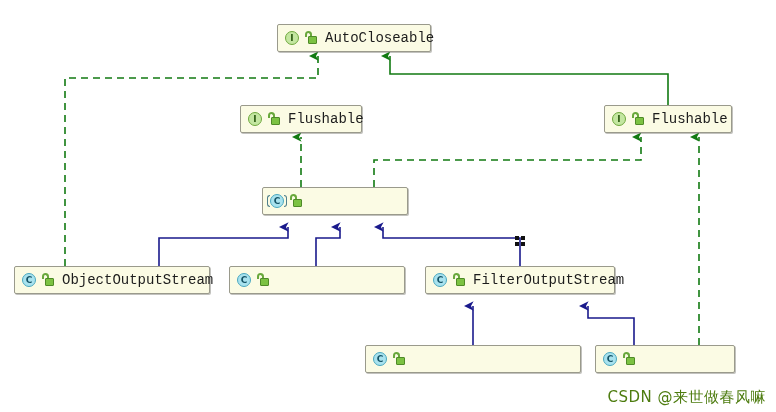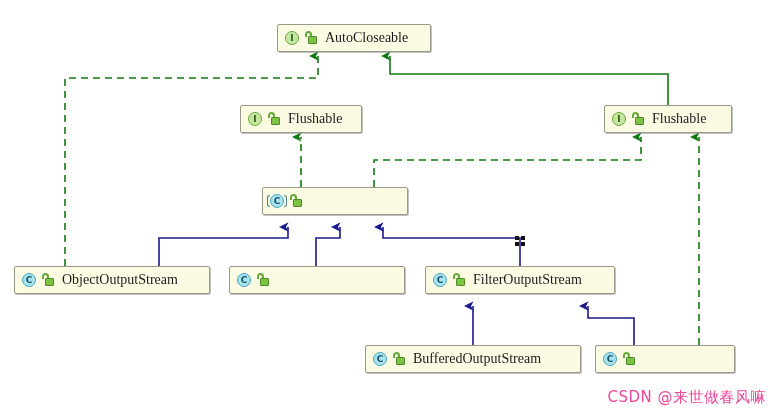--- a/index.html
+++ b/index.html
@@ -33,21 +33,21 @@
     align-items: center;
     gap: 5px;
     padding: 0 10px 0 6px;
     background: #fbfbe4;
     border: 1px solid #9a9a8c;
     border-radius: 2px;
     box-shadow: 1px 1px 0 rgba(120,120,110,0.45);
     white-space: nowrap;
   }
   .node-label {
-    font-family: Liberation Serif, serif;
+    font-family: Liberation Mono, monospace;
     font-size: 14px;
     color: #1c1c1c;
     letter-spacing: 0px;
     padding-left: 3px;
   }
 
   
   .type-icon {
     position: relative;
     width: 16px;
@@ -149,21 +149,21 @@
   .expand-handle i:nth-child(3) { left: 0;  top: 6px; }
   .expand-handle i:nth-child(4) { left: 6px; top: 6px; }
 
   
   .watermark {
     position: absolute;
     right: 10px;
     bottom: 5px;
     font-family: "DejaVu Sans", "Liberation Sans", sans-serif;
     font-size: 15px;
-    color: #ec4899;
+    color: #4d7c0f;
     letter-spacing: 0.5px;
     user-select: none;
   }
 </style>
 </head>
 <body>
 
 <div id="canvas">
 
   <svg id="edges" viewBox="0 0 776 412" width="776" height="412">
@@ -273,21 +273,20 @@
   </div>
 
   <div class="node" style="left:365px; top:345px; width:216px;">
     <span class="type-icon cls">
         <span class="disc">C</span>
       </span>
     <span class="lock-icon">
         <span class="shackle"></span>
         <span class="body"></span>
       </span>
-    <span class="node-label">BufferedOutputStream</span>
   </div>
 
   <div class="node" style="left:595px; top:345px; width:140px;">
     <span class="type-icon cls">
         <span class="disc">C</span>
       </span>
     <span class="lock-icon">
         <span class="shackle"></span>
         <span class="body"></span>
       </span>

